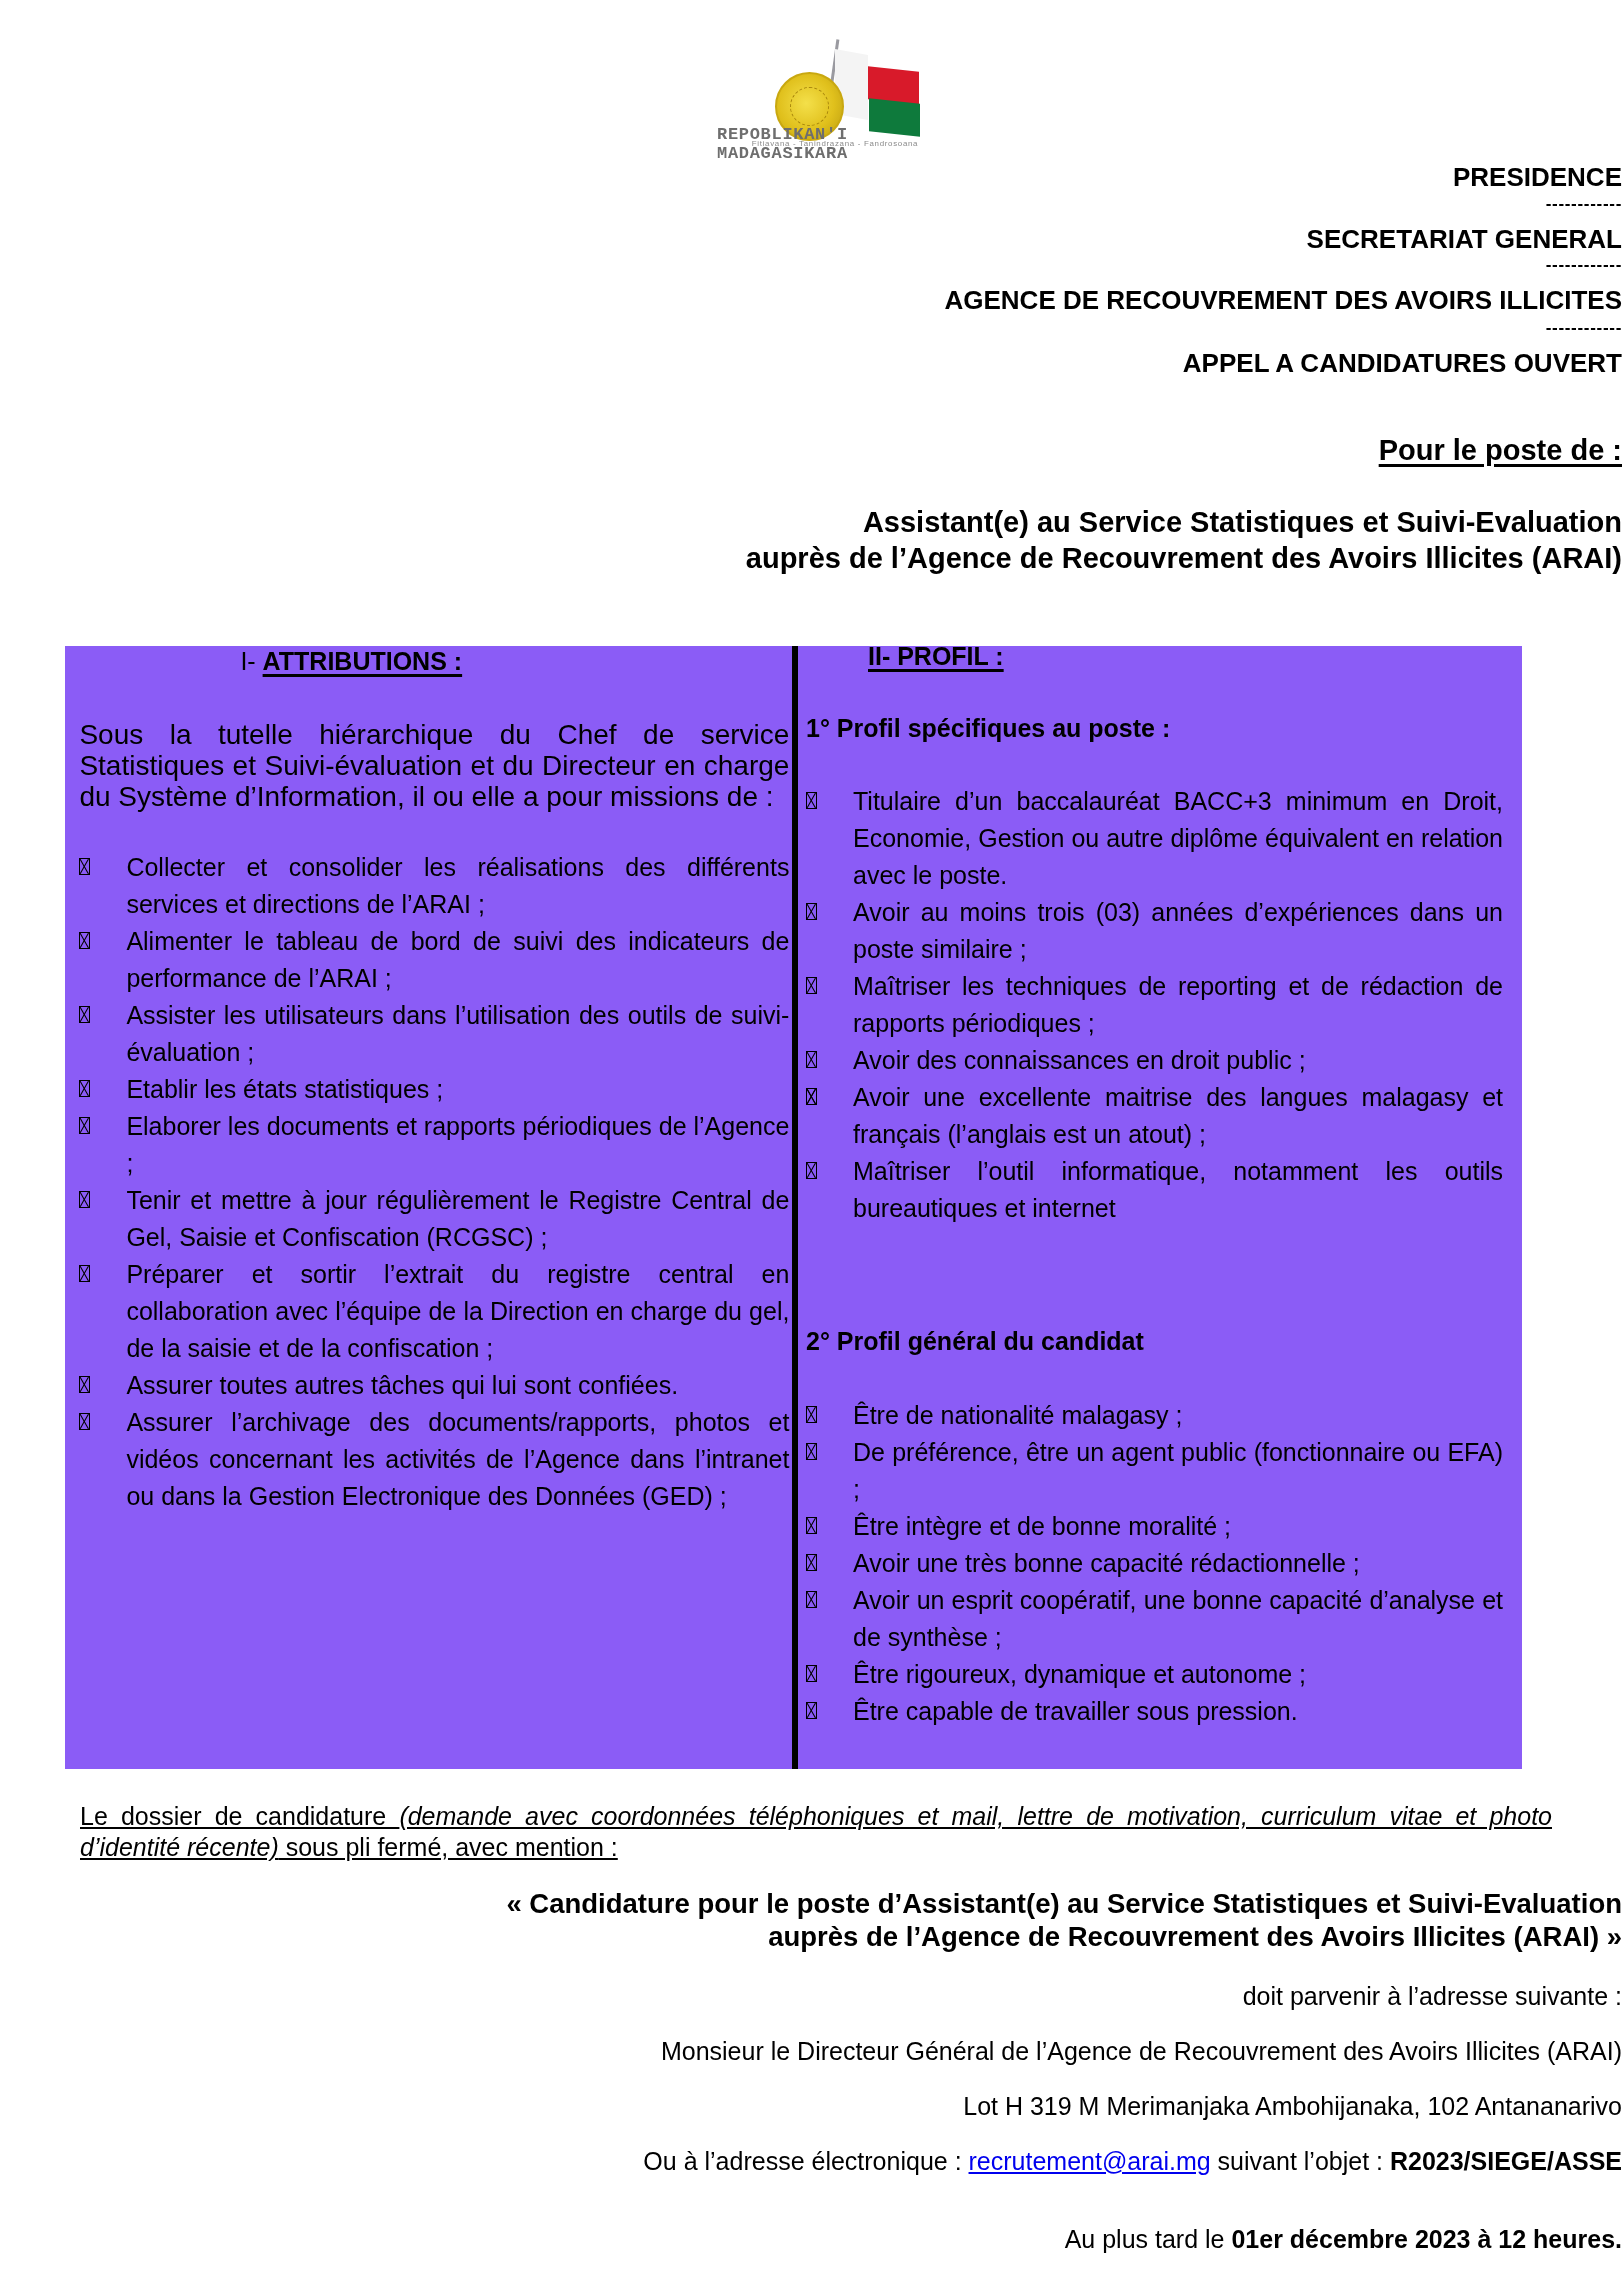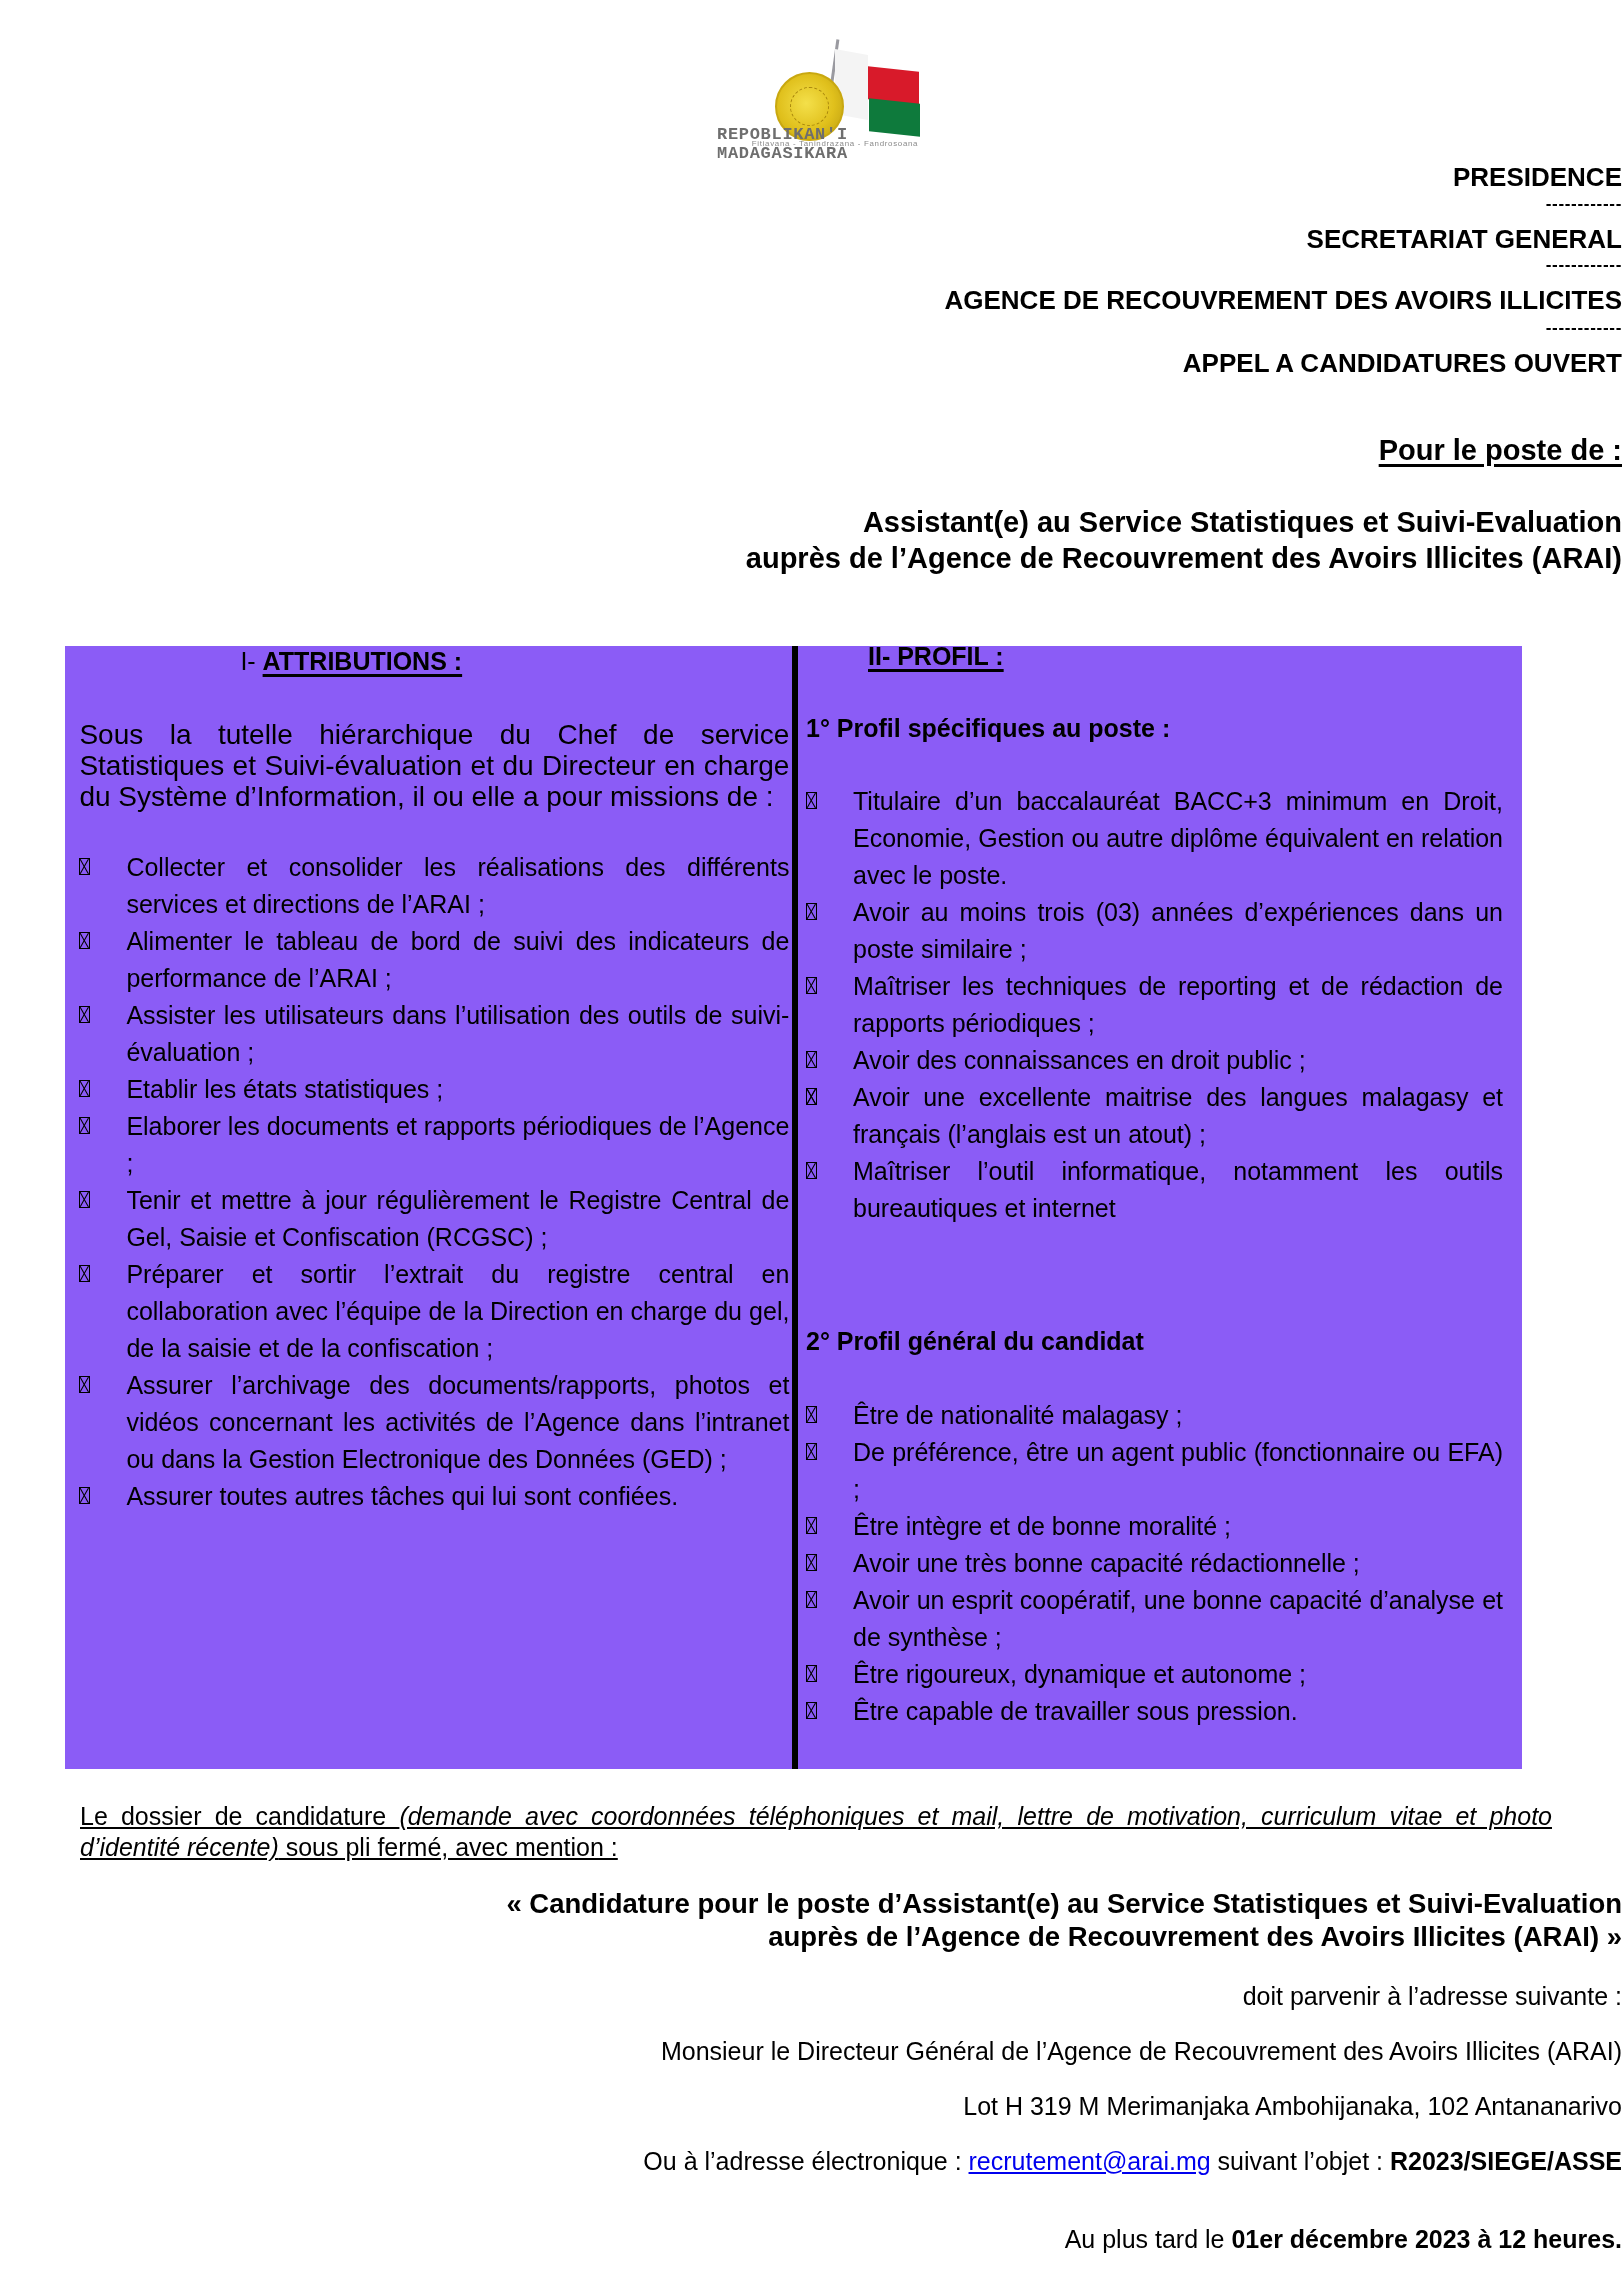--- a/index.html
+++ b/index.html
@@ -134,27 +134,27 @@
             <svg viewBox="0 0 12 22" preserveAspectRatio="none">
               <line x1="0" y1="0" x2="12" y2="22" stroke="#000" stroke-width="1.5"></line>
               <line x1="12" y1="0" x2="0" y2="22" stroke="#000" stroke-width="1.5"></line>
             </svg>
           </span><span>Préparer et sortir l’extrait du registre central en collaboration avec l’équipe de la Direction en charge du gel, de la saisie et de la confiscation ;</span></li>
       <li><span class="tofu">
             <svg viewBox="0 0 12 22" preserveAspectRatio="none">
               <line x1="0" y1="0" x2="12" y2="22" stroke="#000" stroke-width="1.5"></line>
               <line x1="12" y1="0" x2="0" y2="22" stroke="#000" stroke-width="1.5"></line>
             </svg>
+          </span><span>Assurer toutes autres tâches qui lui sont confiées.</span></li>
+      <li><span class="tofu">
+            <svg viewBox="0 0 12 22" preserveAspectRatio="none">
+              <line x1="0" y1="0" x2="12" y2="22" stroke="#000" stroke-width="1.5"></line>
+              <line x1="12" y1="0" x2="0" y2="22" stroke="#000" stroke-width="1.5"></line>
+            </svg>
           </span><span>Assurer l’archivage des documents/rapports, photos et vidéos concernant les activités de l’Agence dans l’intranet ou dans la Gestion Electronique des Données (GED) ;</span></li>
-      <li><span class="tofu">
-            <svg viewBox="0 0 12 22" preserveAspectRatio="none">
-              <line x1="0" y1="0" x2="12" y2="22" stroke="#000" stroke-width="1.5"></line>
-              <line x1="12" y1="0" x2="0" y2="22" stroke="#000" stroke-width="1.5"></line>
-            </svg>
-          </span><span>Assurer toutes autres tâches qui lui sont confiées.</span></li>
     </ul>
   </div>
 
   <div class="col col-right">
     <div class="sec-title" style="left:62px; top:-3.9px;">
       <span class="u">II- PROFIL :</span>
     </div>
     <div class="subhead" style="left:0; top:68px;">1° Profil spécifiques au poste :</div>
 
     <ul class="bullets" style="left:0; top:137px; width:697px;">

